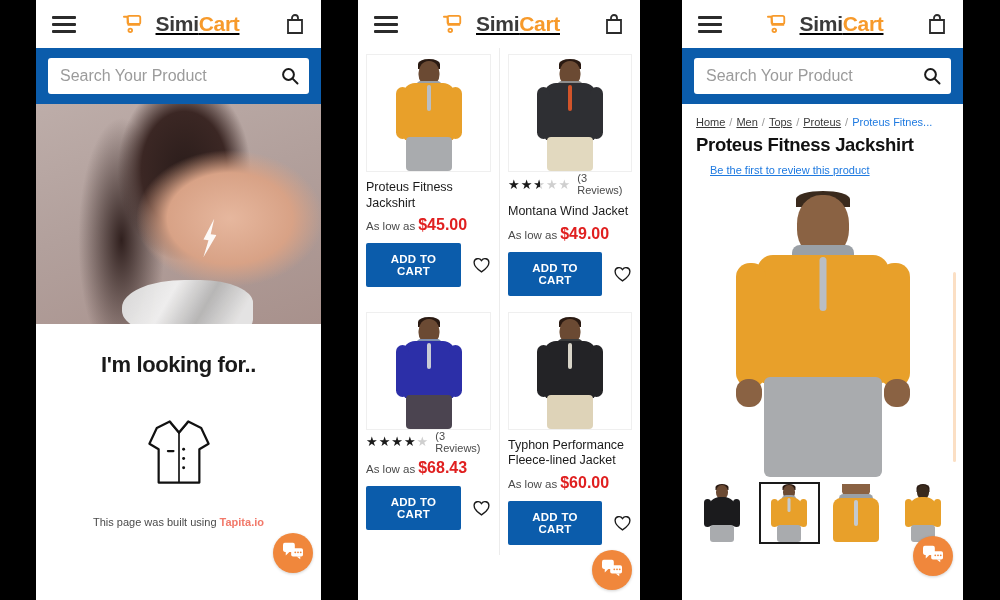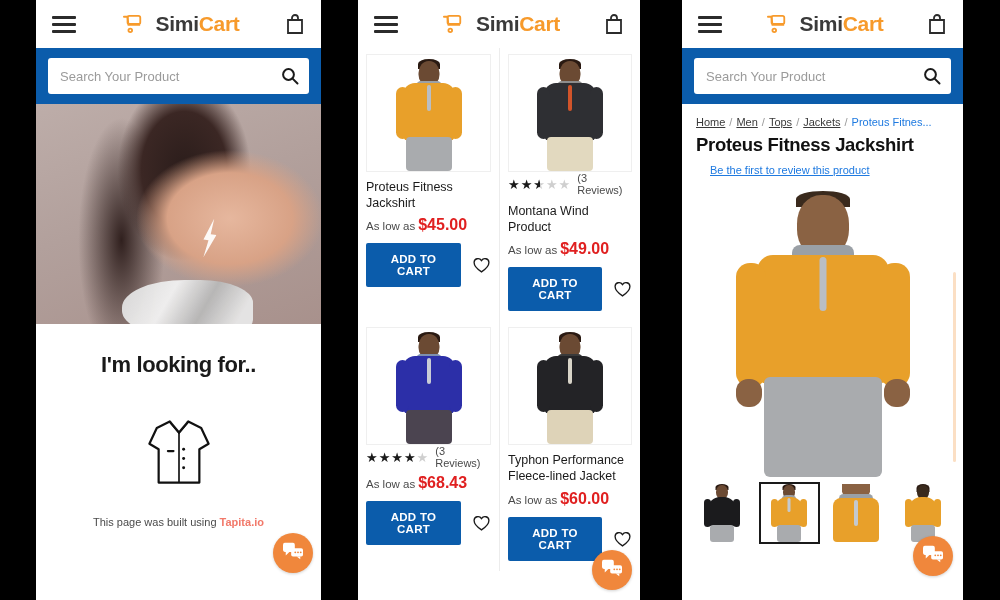--- a/index.html
+++ b/index.html
@@ -20,35 +20,35 @@
   #phone-3 { left: 682px; width: 281px; }
 
   
   .appbar {
     height: 48px; background: #fff;
     display: flex; align-items: center; justify-content: space-between;
     padding: 0 16px; flex: 0 0 auto;
   }
   .hamburger { width: 24px; height: 17px; display: flex; flex-direction: column; justify-content: space-between; cursor: pointer; }
   .hamburger i { display: block; height: 3px; background: #2b2b2b; border-radius: 1px; }
-  .logo { display: flex; align-items: center; gap: 12px; }
+  .logo { display: flex; align-items: center; gap: 12px; text-decoration: underline; }
   .logo-mark { width: 22px; height: 20px; }
   .logo-text { font-size: 21px; font-weight: 700; letter-spacing: -0.3px; }
   .logo-simi { color: #3a3a3a; }
   .logo-cart { color: #f79a2b; }
   .bag-icon { width: 20px; height: 22px; }
 
   
   .searchbar { background: #0b5cab; padding: 10px 12px; flex: 0 0 auto; }
   .searchbox {
     background: #fff; border-radius: 3px; height: 36px;
     display: flex; align-items: center; padding: 0 10px 0 12px;
   }
   .searchbox input {
-    flex: 1; border: 0; outline: 0; font-size: 13px;
+    flex: 1; border: 0; outline: 0; font-size: 16px;
     color: #333; font-family: "Liberation Sans", sans-serif; background: transparent;
   }
   .searchbox input::placeholder { color: #9b9b9b; }
   .search-icon { width: 18px; height: 18px; flex: 0 0 auto; }
 
   
   .hero { height: 220px; position: relative; overflow: hidden; background: #b9a9a6; }
   .hero-bg { position: absolute; inset: 0;
     background:
       radial-gradient(ellipse 130px 95px at 68% 52%, #e6b79e 0%, #d8a286 48%, rgba(216,162,134,0) 72%),
@@ -288,21 +288,21 @@
             <div class="fg-zip" style="background:#d1542a"></div>
             <div class="fg-armL" style="background:#2e2f33"></div>
             <div class="fg-armR" style="background:#2e2f33"></div>
             <div class="fg-legs" style="background:#e2d9bf;border-radius:4px"></div>
           </div>
         </div>
         <div class="rating">
           <span class="stars">★★★★★<span class="fill" style="width:50%">★★★★★</span></span>
           <span class="rev">(3 Reviews)</span>
         </div>
-        <div class="pname">Montana Wind Product</div>
+        <div class="pname">Montana Wind Jacket</div>
         <div class="price-row">
           <span>As low as</span><span class="amt">$49.00</span>
         </div>
         <div class="cart-row">
           <button class="btn-cart">ADD TO CART</button>
           <span class="heart">
             <svg viewBox="0 0 20 18" width="19" height="18">
                 <path d="M10 16.2S2.2 11.2 2.2 6.4A4.2 4.2 0 0110 4.3a4.2 4.2 0 017.8 2.1c0 4.8-7.8 9.8-7.8 9.8z" stroke="#1a1a1a" stroke-width="1.4" fill="none"></path>
               </svg>
           </span>
@@ -420,21 +420,21 @@
       </div>
     </div>
 
     <div class="crumbs">
       <a href="#">Home</a>
       <span class="sep">/</span>
       <a href="#">Men</a>
       <span class="sep">/</span>
       <a href="#">Tops</a>
       <span class="sep">/</span>
-      <a href="#">Jackets</a>
+      <a href="#">Proteus</a>
       <span class="sep">/</span>
       <span class="cur">Proteus Fitnes...</span>
     </div>
 
     <div class="ptitle">Proteus Fitness Jackshirt</div>
     <div class="review-link">
       <a href="#">Be the first to review this product</a>
     </div>
 
     <div class="gallery">

